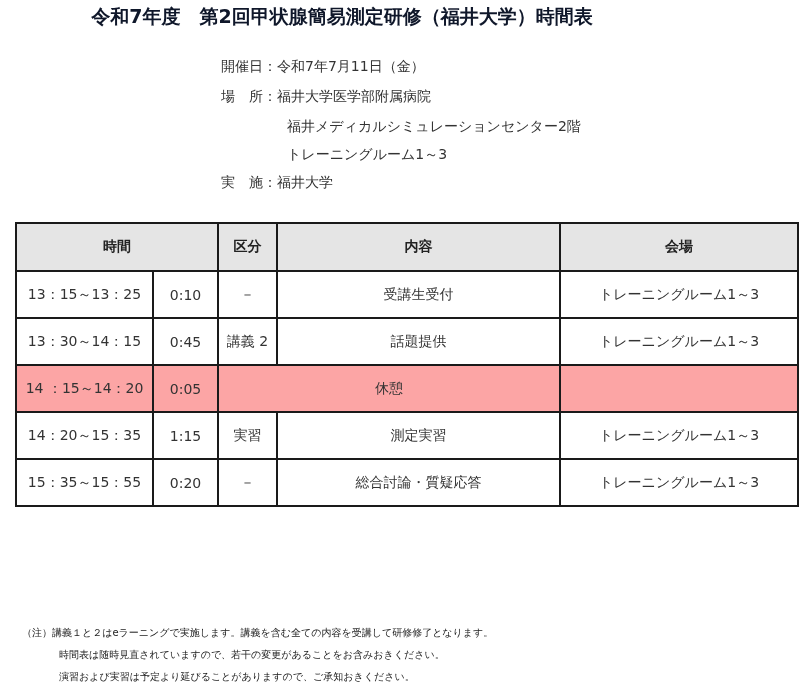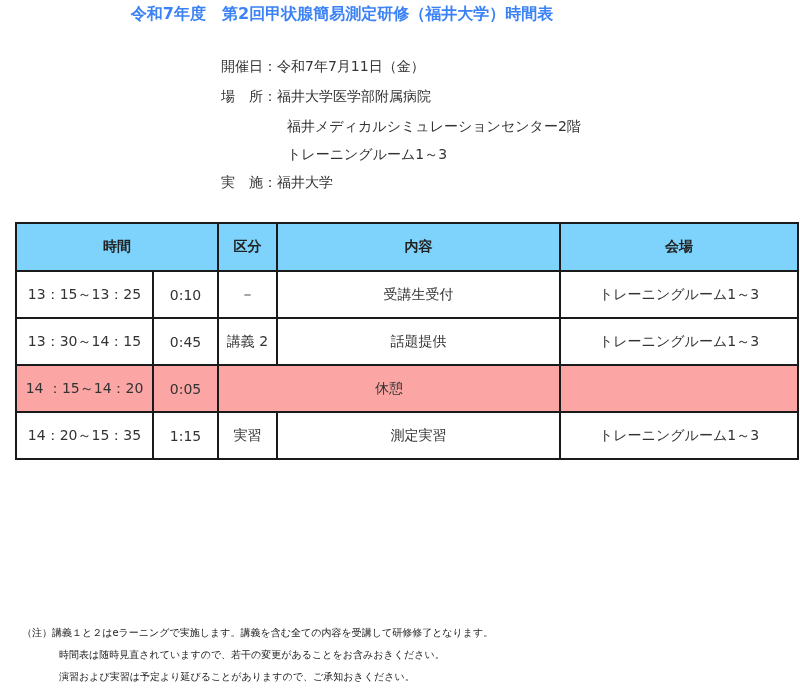--- a/index.html
+++ b/index.html
@@ -14,23 +14,23 @@
       overflow: hidden;
       font-family: "DejaVu Sans", "Liberation Sans", sans-serif;
       color: #222222;
     }
     .title {
       position: absolute;
       top: 4px;
       left: 0;
       width: 684px;
       text-align: center;
-      font-size: 16px;
+      font-size: 19px;
       font-weight: bold;
-      color: #3b82f6;
+      color: #0f172a;
       letter-spacing: 0px;
     }
     .info {
       position: absolute;
       left: 221px;
       top: 58px;
       font-size: 14px;
       color: #333333;
     }
     .info-row {
@@ -54,21 +54,21 @@
     table.schedule td, table.schedule th {
       border: 2px solid #1a1a1a;
       text-align: center;
       vertical-align: middle;
       padding: 0;
       height: 45px;
       white-space: nowrap;
       overflow: hidden;
     }
     table.schedule th {
-      background: #7dd3fc;
+      background: #e5e5e5;
       font-weight: bold;
       color: #222222;
       height: 46px;
     }
     table.schedule tr.break td {
       background: #fca5a5;
     }
     .notes {
       position: absolute;
       left: 22px;
@@ -140,20 +140,27 @@
       <td colspan="2">休憩</td>
       <td></td>
     </tr>
     <tr>
       <td>14：20～15：35</td>
       <td>1:15</td>
       <td>実習</td>
       <td>測定実習</td>
       <td>トレーニングルーム1～3</td>
     </tr>
+    <tr>
+      <td>15：35～15：55</td>
+      <td>0:20</td>
+      <td>－</td>
+      <td>総合討論・質疑応答</td>
+      <td>トレーニングルーム1～3</td>
+    </tr>
   </tbody>
 </table>
 
 <div class="notes">
   <div class="note-line">
     <span>（注）</span><span>講義１と２はeラーニングで実施します。講義を含む全ての内容を受講して研修修了となります。</span>
   </div>
   <div class="note-line note-indent">時間表は随時見直されていますので、若干の変更があることをお含みおきください。</div>
   <div class="note-line note-indent">演習および実習は予定より延びることがありますので、ご承知おきください。</div>
 </div>

